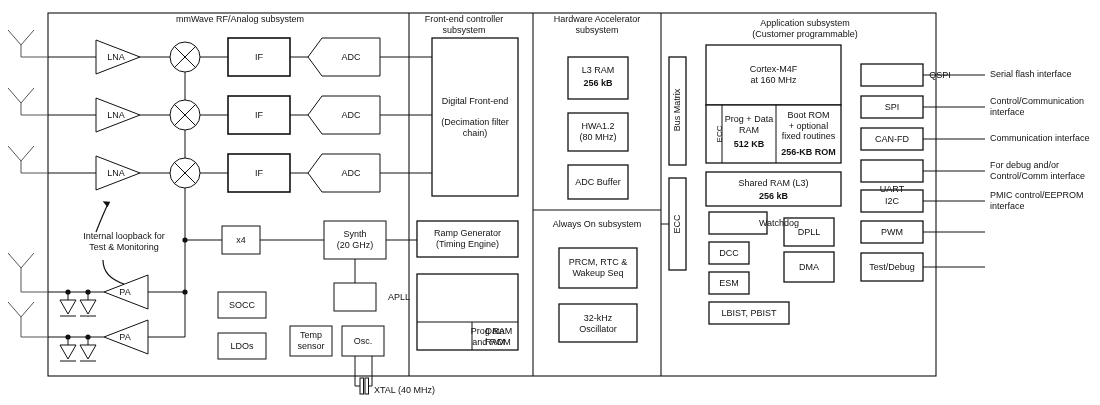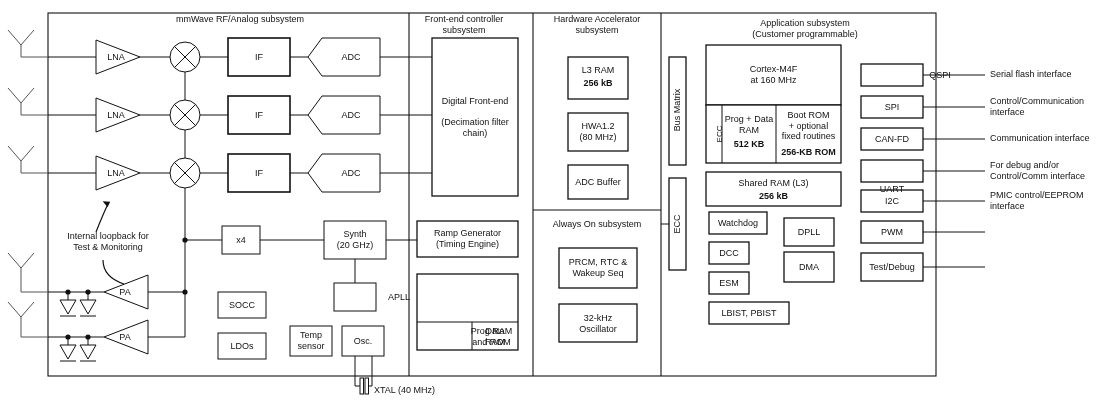--- a/index.html
+++ b/index.html
@@ -31,21 +31,21 @@
     flex-direction:column;
   }
   .sec-title{font-size:9px;}
   .bold{font-weight:bold;}
   .vert{
     transform:rotate(-90deg);
     transform-origin:center center;
     white-space:nowrap;
   }
   .sideline{font-size:9px;text-align:left;}
-  .note{font-size:9px;text-align:center;}
+  .note{font-size:9px;text-align:center;padding-left:16px;}
   .tiny{font-size:8px;}
 </style>
 </head>
 <body>
 
 <div id="root">
 
   <svg id="svgroot" viewBox="0 0 1100 405">
     <defs>
       <marker id="arrowUp" markerWidth="8" markerHeight="8" refX="3" refY="6" orient="auto" markerUnits="userSpaceOnUse">
@@ -315,21 +315,21 @@
   <div class="lbl box-lbl bold" style="left:724px;top:138px;width:50px;height:12px;">512 KB</div>
 
   <div class="lbl box-lbl" style="left:777px;top:108px;width:63px;height:36px;">Boot ROM
 + optional
 fixed routines</div>
   <div class="lbl box-lbl bold" style="left:777px;top:146px;width:63px;height:12px;">256-KB ROM</div>
 
   <div class="lbl box-lbl" style="left:706px;top:177px;width:135px;height:12px;">Shared RAM (L3)</div>
   <div class="lbl box-lbl bold" style="left:706px;top:190px;width:135px;height:12px;">256 kB</div>
 
-  <div class="lbl box-lbl" style="left:709px;top:217px;width:58px;height:12px;">Watchdog</div>
+  <div class="lbl box-lbl" style="left:709px;top:217px;width:58px;height:12px;padding-left:41px;">Watchdog</div>
   <div class="lbl box-lbl" style="left:709px;top:247px;width:40px;height:12px;">DCC</div>
   <div class="lbl box-lbl" style="left:709px;top:277px;width:40px;height:12px;">ESM</div>
   <div class="lbl box-lbl" style="left:709px;top:307px;width:80px;height:12px;">LBIST, PBIST</div>
   <div class="lbl box-lbl" style="left:784px;top:226px;width:50px;height:12px;">DPLL</div>
   <div class="lbl box-lbl" style="left:784px;top:261px;width:50px;height:12px;">DMA</div>
 
   <div class="lbl box-lbl" style="left:861px;top:69px;width:62px;height:12px;padding-left:48px;">QSPI</div>
   <div class="lbl box-lbl" style="left:861px;top:101px;width:62px;height:12px;">SPI</div>
   <div class="lbl box-lbl" style="left:861px;top:133px;width:62px;height:12px;">CAN-FD</div>
   <div class="lbl box-lbl" style="left:861px;top:165px;width:62px;height:12px;margin-top:18px;">UART</div>

